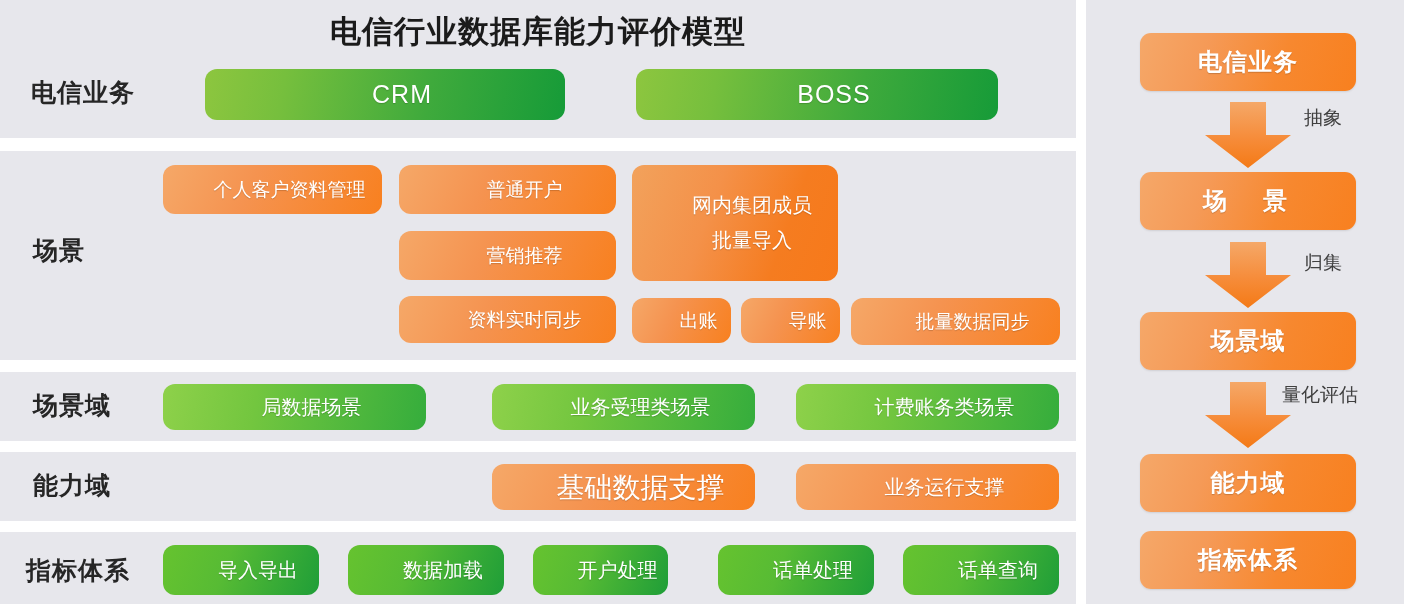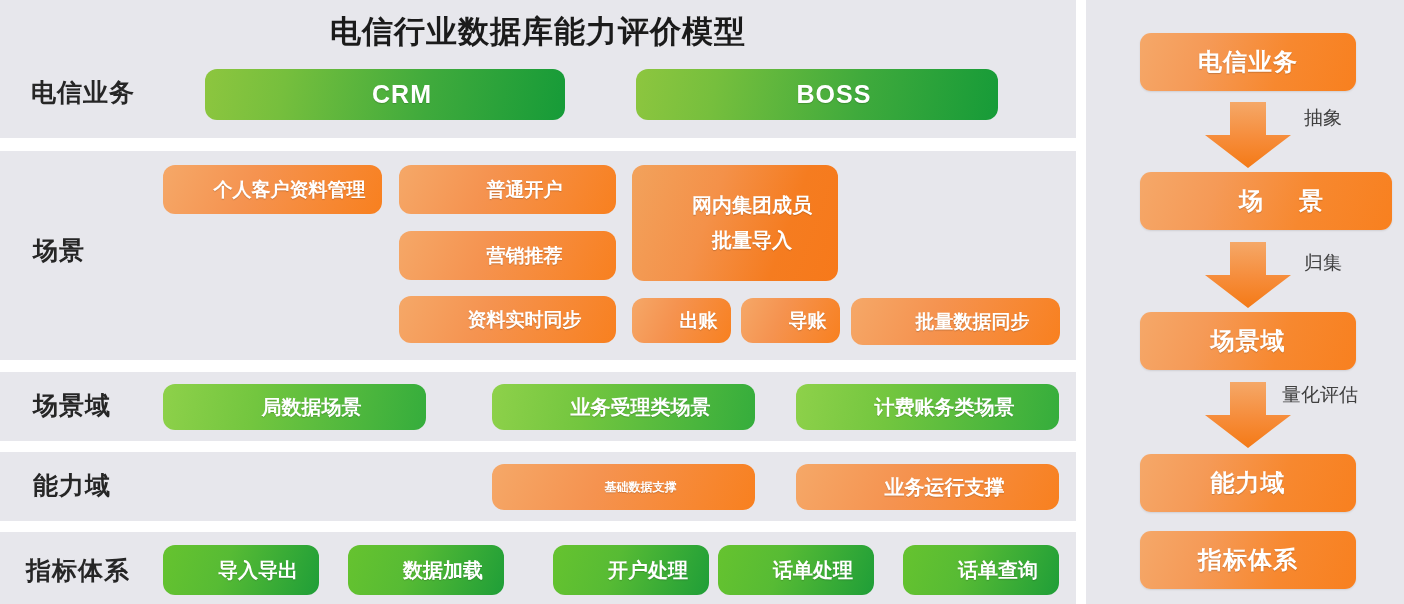--- a/index.html
+++ b/index.html
@@ -42,21 +42,21 @@
     letter-spacing:1px;
   }
 
   .box{
     position:absolute;
     display:flex;
     align-items:center;
     justify-content:center;
     text-align:center;
     color:#ffffff;
-    font-weight:bold;
+    font-weight:normal;
     border-radius:12px;
     box-sizing:border-box;
     line-height:1.25;
     text-shadow:0 1px 1px rgba(0,0,0,.18);
     padding-left:34px;
   }
   .green-dark{background:linear-gradient(100deg,#8dc63f 0%,#76bf3d 22%,#3faa3c 62%,#169b38 100%);}
   .green-light{background:linear-gradient(100deg,#8ed14a 0%,#73c63f 35%,#35ad3c 100%);}
   .green-chip{background:linear-gradient(110deg,#66c32f 0%,#57bb34 40%,#1f9e38 100%);}
   .orange-a{background:linear-gradient(110deg,#f2a25c 0%,#f49149 38%,#f57c20 72%,#f7791a 100%);}
@@ -116,27 +116,27 @@
     <div class="box orange-b" style="left:632px;top:298px;width:99px;height:45px;font-size:19px;">出账</div>
     <div class="box orange-b" style="left:741px;top:298px;width:99px;height:45px;font-size:19px;">导账</div>
     <div class="box orange-b" style="left:851px;top:298px;width:209px;height:47px;font-size:19px;">批量数据同步</div>
 
     <div class="row-label" style="left:33px;top:393px;">场景域</div>
     <div class="box green-light" style="left:163px;top:384px;width:263px;height:46px;font-size:20px;">局数据场景</div>
     <div class="box green-light" style="left:492px;top:384px;width:263px;height:46px;font-size:20px;">业务受理类场景</div>
     <div class="box green-light" style="left:796px;top:384px;width:263px;height:46px;font-size:20px;">计费账务类场景</div>
 
     <div class="row-label" style="left:33px;top:473px;">能力域</div>
-    <div class="box orange-b" style="left:492px;top:464px;width:263px;height:46px;font-size:12px;">基础数据支撑</div>
+    <div class="box orange-b" style="left:492px;top:464px;width:263px;height:46px;font-size:28px;">基础数据支撑</div>
     <div class="box orange-b" style="left:796px;top:464px;width:263px;height:46px;font-size:20px;">业务运行支撑</div>
 
     <div class="row-label" style="left:26px;top:558px;">指标体系</div>
     <div class="box green-chip" style="left:163px;top:545px;width:156px;height:50px;font-size:20px;">导入导出</div>
     <div class="box green-chip" style="left:348px;top:545px;width:156px;height:50px;font-size:20px;">数据加载</div>
-    <div class="box green-chip" style="left:553px;top:545px;width:156px;height:50px;font-size:20px;">开户处理</div>
+    <div class="box green-chip" style="left:533px;top:545px;width:135px;height:50px;font-size:20px;">开户处理</div>
     <div class="box green-chip" style="left:718px;top:545px;width:156px;height:50px;font-size:20px;">话单处理</div>
     <div class="box green-chip" style="left:903px;top:545px;width:156px;height:50px;font-size:20px;">话单查询</div>
   </div>
 
   <div id="right-panel">
 
     <div class="flow-box" style="top:33px;">电信业务</div>
 
     <div class="flow-arrow" style="top:102px;">
       <svg width="86" height="66" viewBox="0 0 86 66" xmlns="http://www.w3.org/2000/svg">
@@ -145,21 +145,21 @@
             <stop offset="0" stop-color="#f5a868"></stop>
             <stop offset="0.55" stop-color="#f68c3a"></stop>
             <stop offset="1" stop-color="#f47a16"></stop>
           </linearGradient>
         </defs>
         <polygon points="25,0 61,0 61,33 86,33 43,66 0,33 25,33" fill="url(#ag1)"></polygon>
       </svg>
     </div>
     <div class="flow-label" style="left:218px;top:105px;">抽象</div>
 
-    <div class="flow-box" style="top:172px;letter-spacing:6px;padding-left:36px;">场　景</div>
+    <div class="flow-box" style="top:172px;letter-spacing:6px;">场　景</div>
 
     <div class="flow-arrow" style="top:242px;">
       <svg width="86" height="66" viewBox="0 0 86 66" xmlns="http://www.w3.org/2000/svg">
         <defs>
           <linearGradient id="ag2" x1="0" y1="0" x2="0" y2="1">
             <stop offset="0" stop-color="#f5a868"></stop>
             <stop offset="0.55" stop-color="#f68c3a"></stop>
             <stop offset="1" stop-color="#f47a16"></stop>
           </linearGradient>
         </defs>

